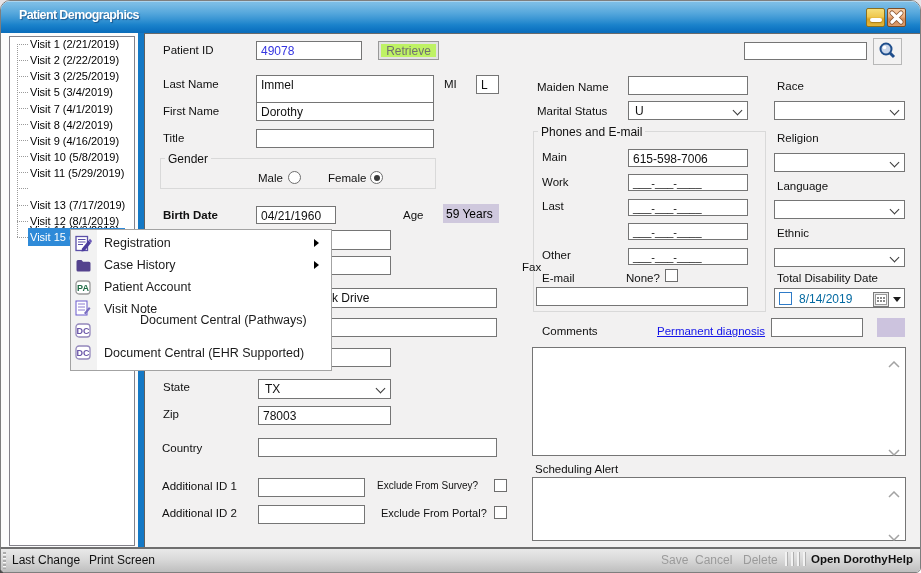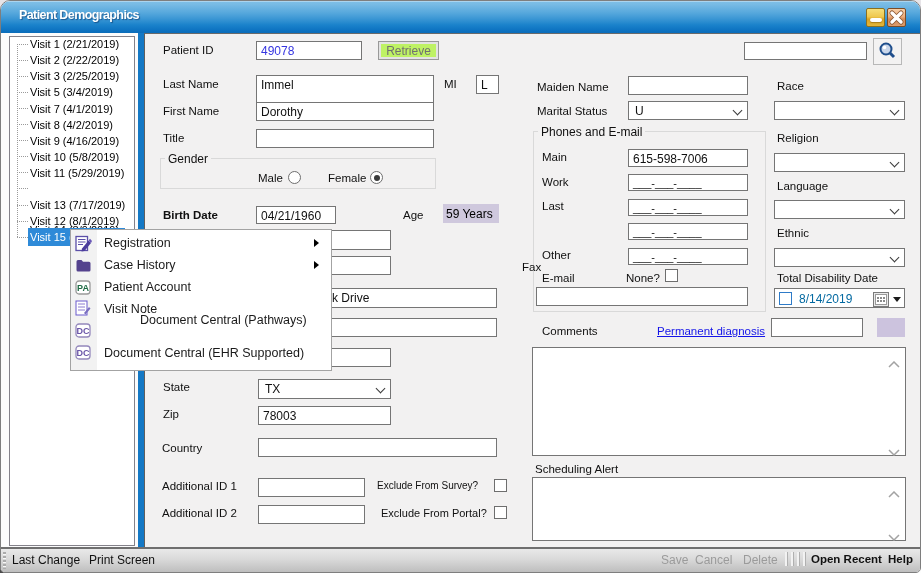--- a/index.html
+++ b/index.html
@@ -229,21 +229,21 @@
   </svg>
 </div>
 
 <div class="st stgray" style="left: 661px; top: 553px;">Save</div>
 <div class="st stgray" style="left: 695px; top: 553px;">Cancel</div>
 <div class="st stgray" style="left: 743px; top: 553px;">Delete</div>
 <div class="stbar" style="left: 785px; top: 552px;"></div>
 <div class="stbar" style="left: 791px; top: 552px;"></div>
 <div class="stbar" style="left: 797px; top: 552px;"></div>
 <div class="stbar" style="left: 803px; top: 552px;"></div>
-<div class="st stb" style="left: 811px; top: 553px;">Open Recent</div>
+<div class="st stb" style="left: 811px; top: 553px;">Open Dorothy</div>
 <div class="st stb" style="left: 888px; top: 553px;">Help</div>
 <div class="abs" style="left:3px;top:552px;width:3px;height:17px;background:repeating-linear-gradient(to bottom,#ABABAB 0 2px,#F8F8F8 2px 3px,transparent 3px 4px);"></div>
 <div class="st" style="left: 12px; top: 553px;">Last Change</div>
 <div class="st" style="left: 89px; top: 553px;">Print Screen</div>
 
 <div id="menu" class="abs">
     <div class="gutter"></div>
   </div>
 <div id="menuitems">
     <div class="micon" style="top:234.7px;"><svg width="17" height="17">

